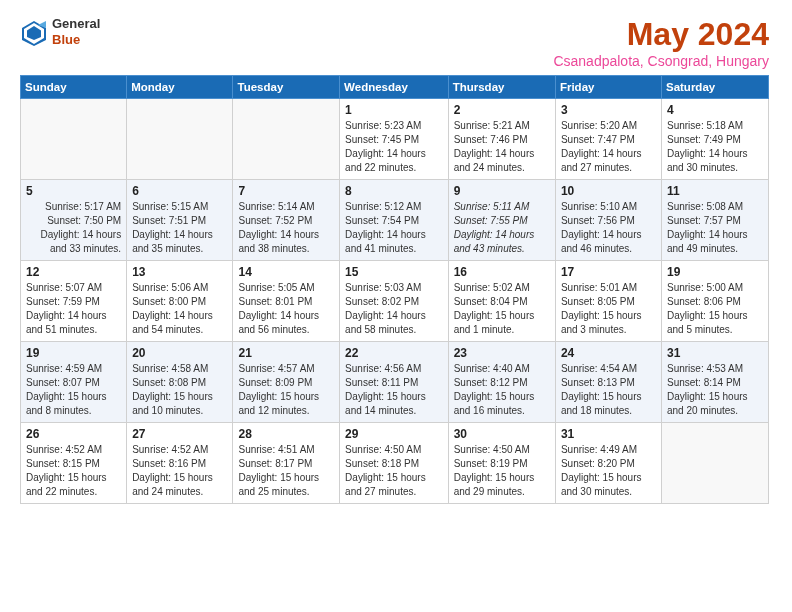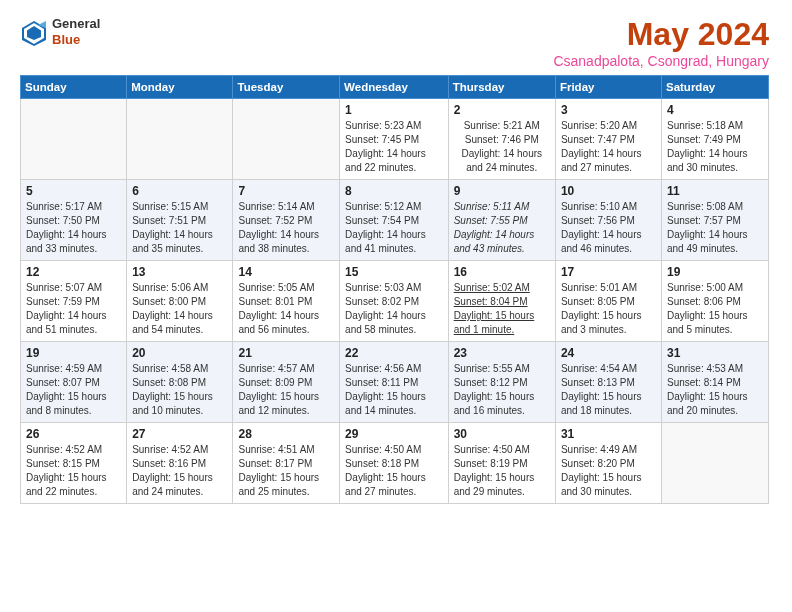--- a/index.html
+++ b/index.html
@@ -138,21 +138,21 @@
           <td class="empty"></td>
           <td>
             <span class="day-num">1</span>
             <div class="day-info" style="white-space: pre-line;">Sunrise: 5:23 AM
 Sunset: 7:45 PM
 Daylight: 14 hours
 and 22 minutes.</div>
           </td>
           <td>
             <span class="day-num">2</span>
-            <div class="day-info" style="white-space: pre-line; text-align: center;">Sunrise: 5:21 AM
+            <div class="day-info" style="white-space: pre-line;">Sunrise: 5:21 AM
 Sunset: 7:46 PM
 Daylight: 14 hours
 and 24 minutes.</div>
           </td>
           <td>
             <span class="day-num">3</span>
             <div class="day-info" style="white-space: pre-line;">Sunrise: 5:20 AM
 Sunset: 7:47 PM
 Daylight: 14 hours
 and 27 minutes.</div>
@@ -161,21 +161,21 @@
             <span class="day-num">4</span>
             <div class="day-info" style="white-space: pre-line;">Sunrise: 5:18 AM
 Sunset: 7:49 PM
 Daylight: 14 hours
 and 30 minutes.</div>
           </td>
         </tr>
         <tr>
           <td>
             <span class="day-num">5</span>
-            <div class="day-info" style="white-space: pre-line;">Sunrise: 5:17 AM
+            <div class="day-info" style="white-space: pre-line; text-align: right;">Sunrise: 5:17 AM
 Sunset: 7:50 PM
 Daylight: 14 hours
 and 33 minutes.</div>
           </td>
           <td>
             <span class="day-num">6</span>
             <div class="day-info" style="white-space: pre-line;">Sunrise: 5:15 AM
 Sunset: 7:51 PM
 Daylight: 14 hours
 and 35 minutes.</div>
@@ -240,21 +240,21 @@
           </td>
           <td>
             <span class="day-num">15</span>
             <div class="day-info" style="white-space: pre-line;">Sunrise: 5:03 AM
 Sunset: 8:02 PM
 Daylight: 14 hours
 and 58 minutes.</div>
           </td>
           <td>
             <span class="day-num">16</span>
-            <div class="day-info" style="white-space: pre-line; text-decoration: underline;">Sunrise: 5:02 AM
+            <div class="day-info" style="white-space: pre-line;">Sunrise: 5:02 AM
 Sunset: 8:04 PM
 Daylight: 15 hours
 and 1 minute.</div>
           </td>
           <td>
             <span class="day-num">17</span>
             <div class="day-info" style="white-space: pre-line;">Sunrise: 5:01 AM
 Sunset: 8:05 PM
 Daylight: 15 hours
 and 3 minutes.</div>
@@ -291,21 +291,21 @@
           </td>
           <td>
             <span class="day-num">22</span>
             <div class="day-info" style="white-space: pre-line;">Sunrise: 4:56 AM
 Sunset: 8:11 PM
 Daylight: 15 hours
 and 14 minutes.</div>
           </td>
           <td>
             <span class="day-num">23</span>
-            <div class="day-info" style="white-space: pre-line;">Sunrise: 5:55 AM
+            <div class="day-info" style="white-space: pre-line;">Sunrise: 4:40 AM
 Sunset: 8:12 PM
 Daylight: 15 hours
 and 16 minutes.</div>
           </td>
           <td>
             <span class="day-num">24</span>
             <div class="day-info" style="white-space: pre-line;">Sunrise: 4:54 AM
 Sunset: 8:13 PM
 Daylight: 15 hours
 and 18 minutes.</div>

